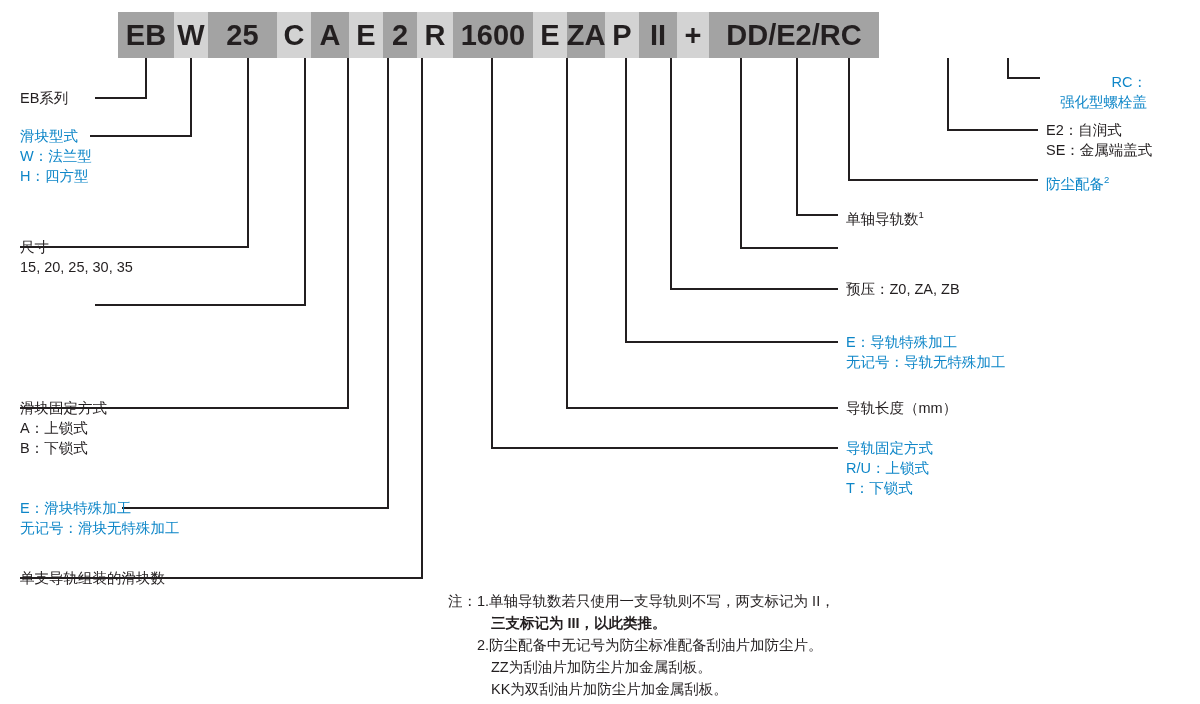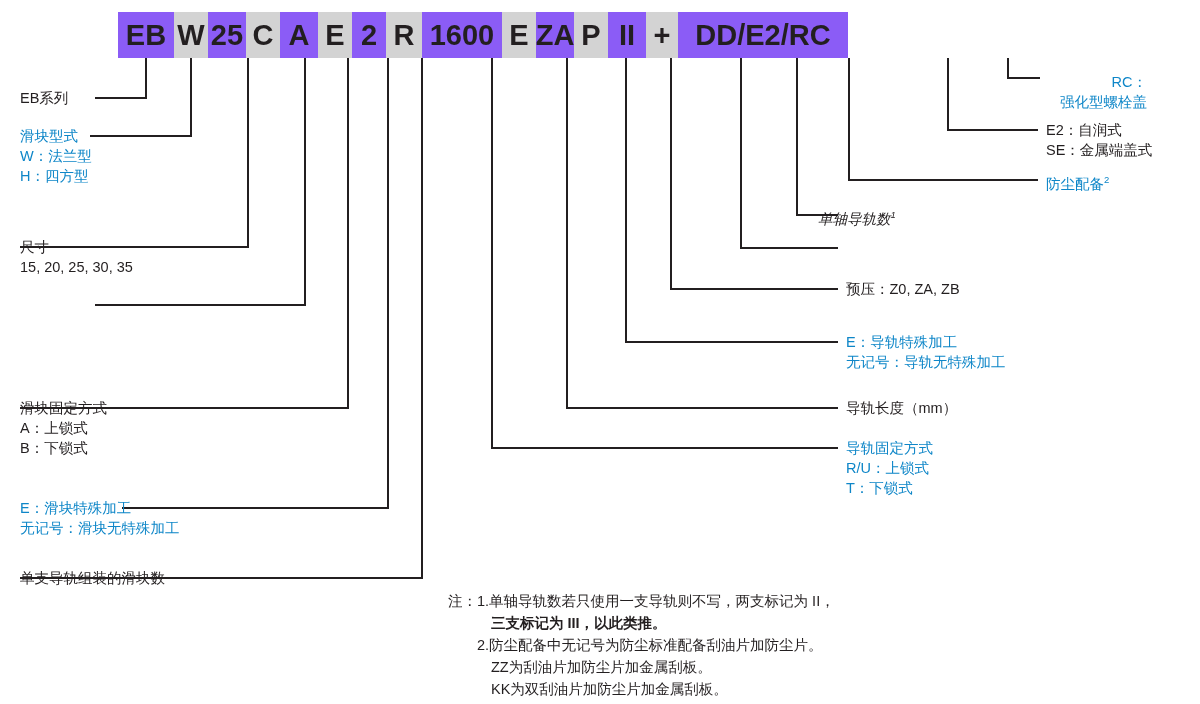--- a/index.html
+++ b/index.html
@@ -37,21 +37,21 @@
     font-size: 29px;
     font-weight: bold;
     letter-spacing: 0px;
     color: #231f20;
     background: #ffffff;
   }
   .code-cell.shaded {
     background: #d3d3d3;
   }
   .code-cell.plain {
-    background: #8b5cf6;
+    background: #a3a3a3;
   }
   
   .lbl {
     position: absolute;
     font-size: 14.5px;
     line-height: 20px;
     white-space: nowrap;
   }
   .blue { color: #0e86c8; }
   .dark { color: #231f20; }
@@ -113,21 +113,21 @@
       <path d="M849,58 L849,180 L1038,180"></path>
 
       <path d="M948,58 L948,130 L1038,130"></path>
       <path d="M1008,58 L1008,78 L1040,78"></path>
     </g>
   </svg>
 
   <div class="code-row">
     <div class="code-cell plain" style="width:56px">EB</div>
     <div class="code-cell shaded" style="width:34px">W</div>
-    <div class="code-cell plain" style="width:38px">25</div>
+    <div class="code-cell plain" style="width:69px">25</div>
     <div class="code-cell shaded" style="width:34px">C</div>
     <div class="code-cell plain" style="width:38px">A</div>
     <div class="code-cell shaded" style="width:34px">E</div>
     <div class="code-cell plain" style="width:34px">2</div>
     <div class="code-cell shaded" style="width:36px">R</div>
     <div class="code-cell plain" style="width:80px">1600</div>
     <div class="code-cell shaded" style="width:34px">E</div>
     <div class="code-cell plain" style="width:38px">ZA</div>
     <div class="code-cell shaded" style="width:34px">P</div>
     <div class="code-cell plain" style="width:38px">II</div>
@@ -173,21 +173,21 @@
 
   <div class="lbl" style="left:1046px; top:120px;">
     <div class="dark">E2：自润式</div>
     <div class="dark">SE：金属端盖式</div>
   </div>
 
   <div class="lbl blue" style="left:1046px; top:170px;">
     <span>防尘配备</span><span class="sup">2</span>
   </div>
 
-  <div class="lbl dark" style="left:818px; top:205px;font-style:italic;">
+  <div class="lbl dark" style="left:846px; top:205px;">
     <span>单轴导轨数</span><span class="sup">1</span>
   </div>
 
 
   <div class="lbl dark" style="left:846px; top:279px;">
     <span>预压：Z0, ZA, ZB</span>
   </div>
 
   <div class="lbl" style="left:846px; top:332px;">
     <div class="blue">E：导轨特殊加工</div>

